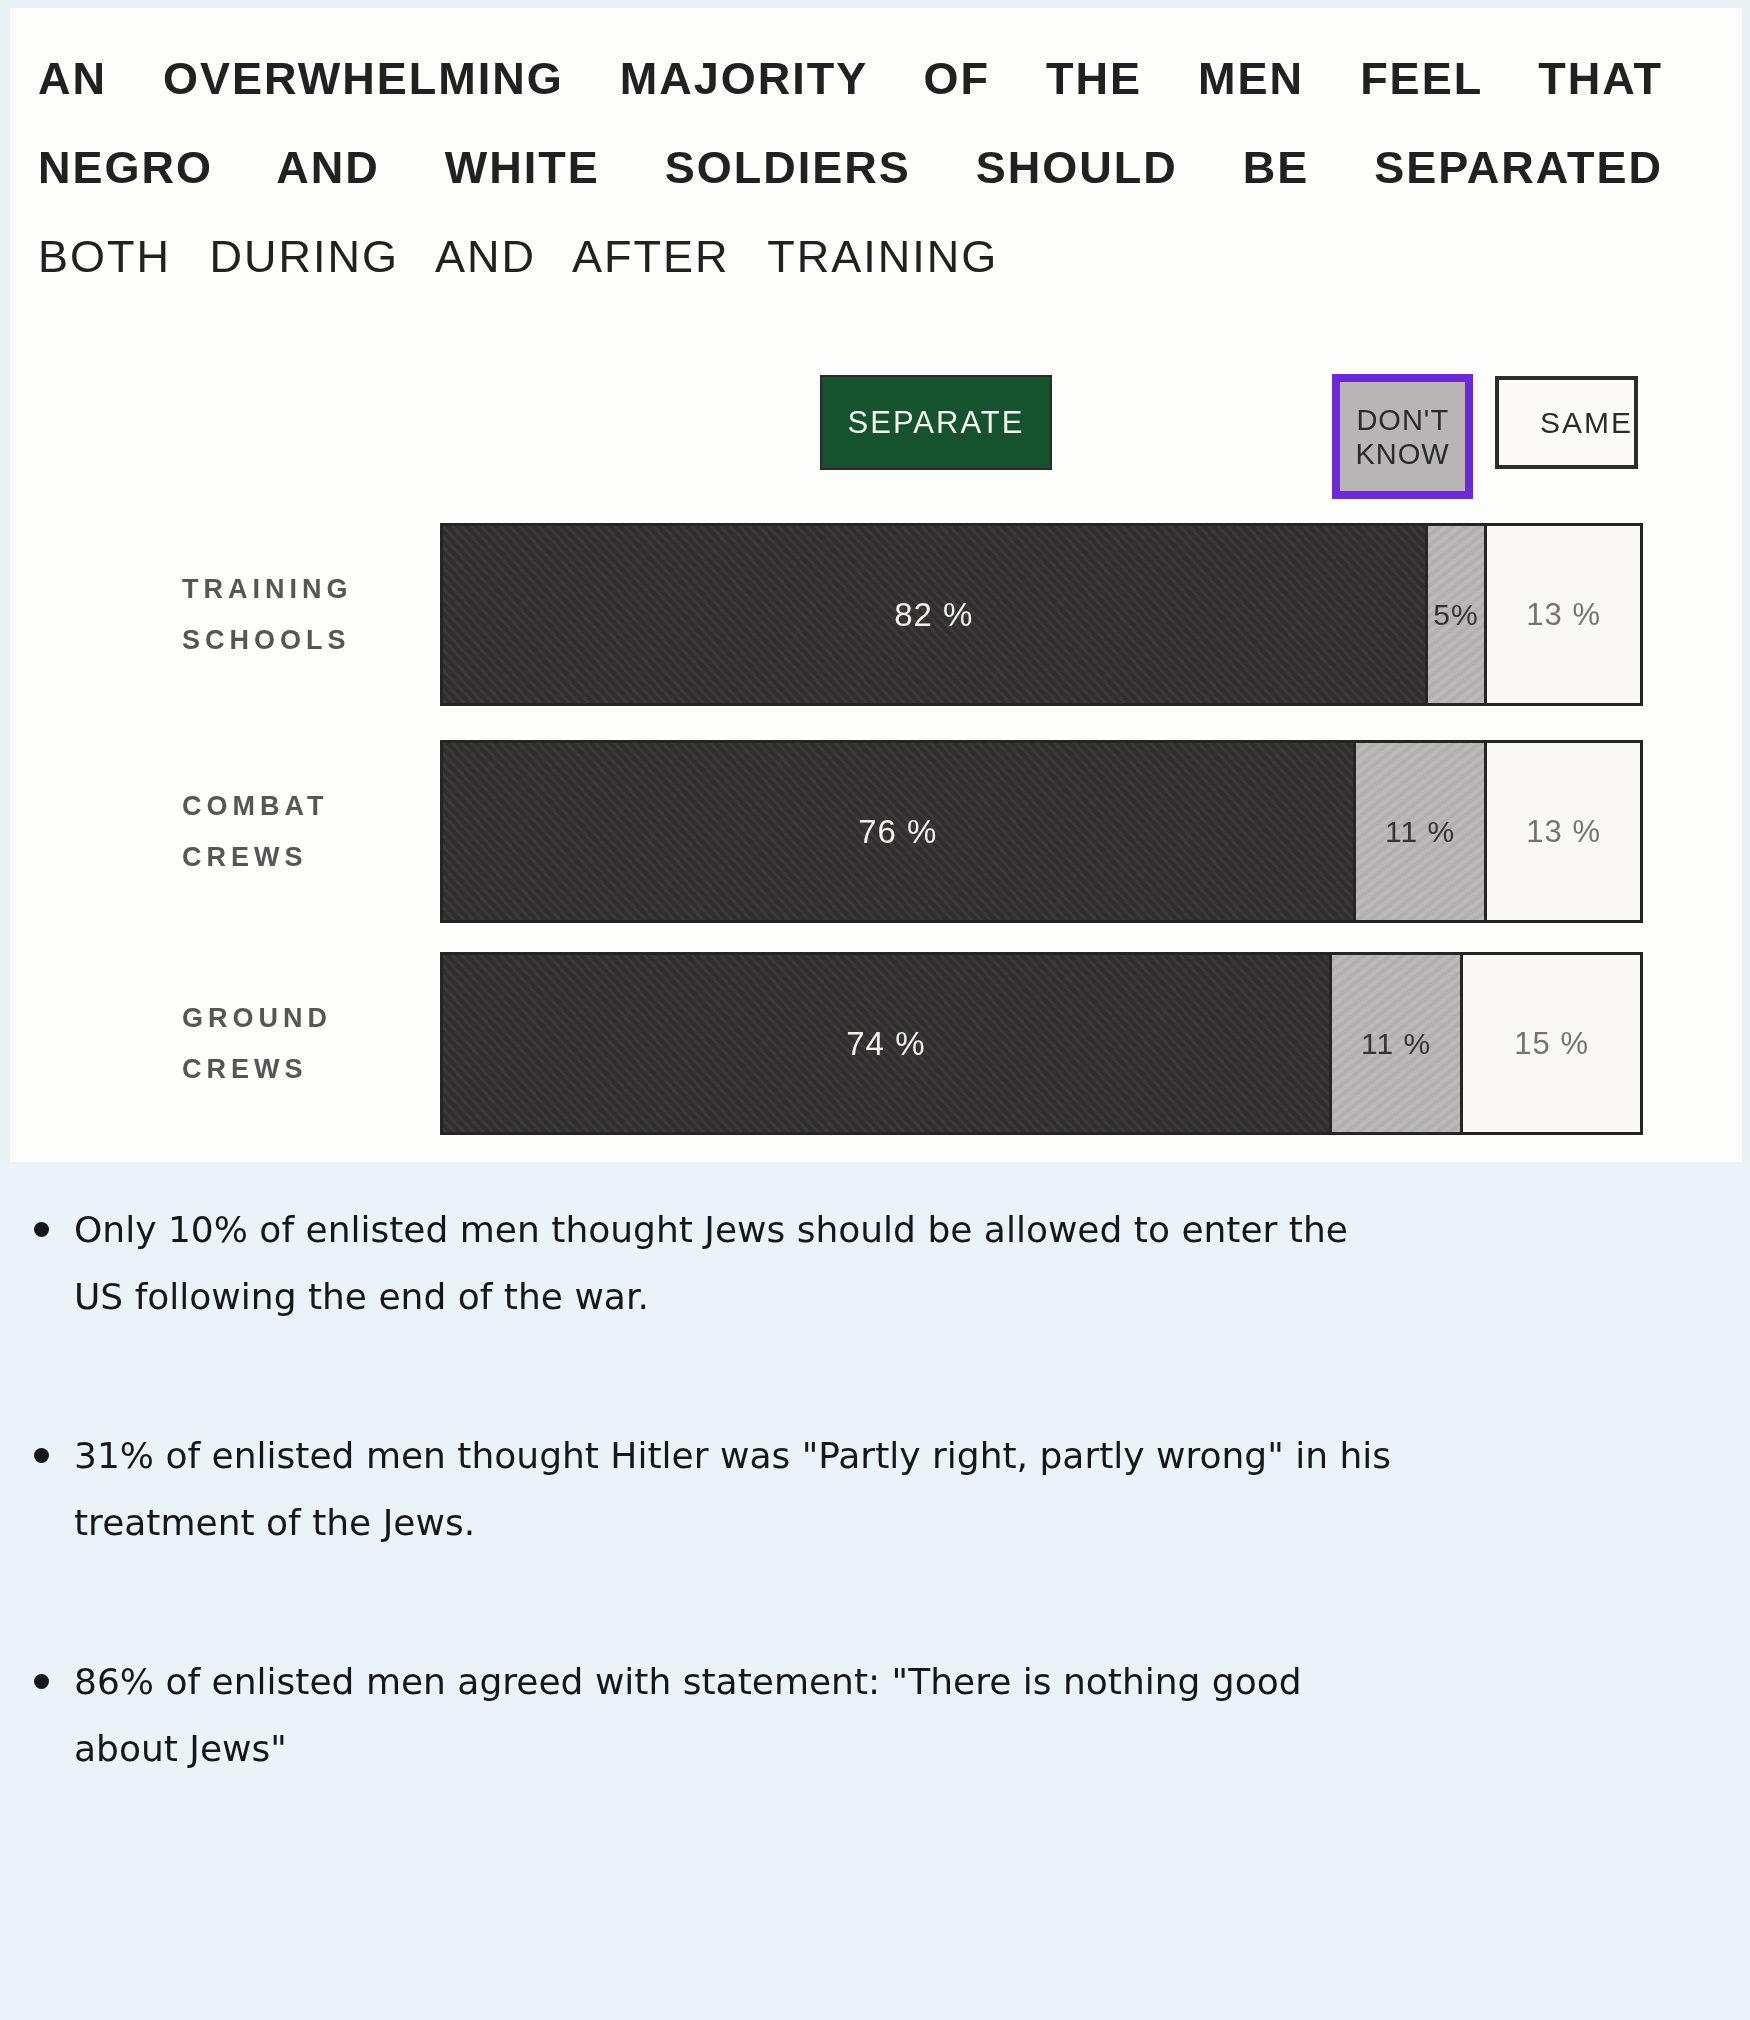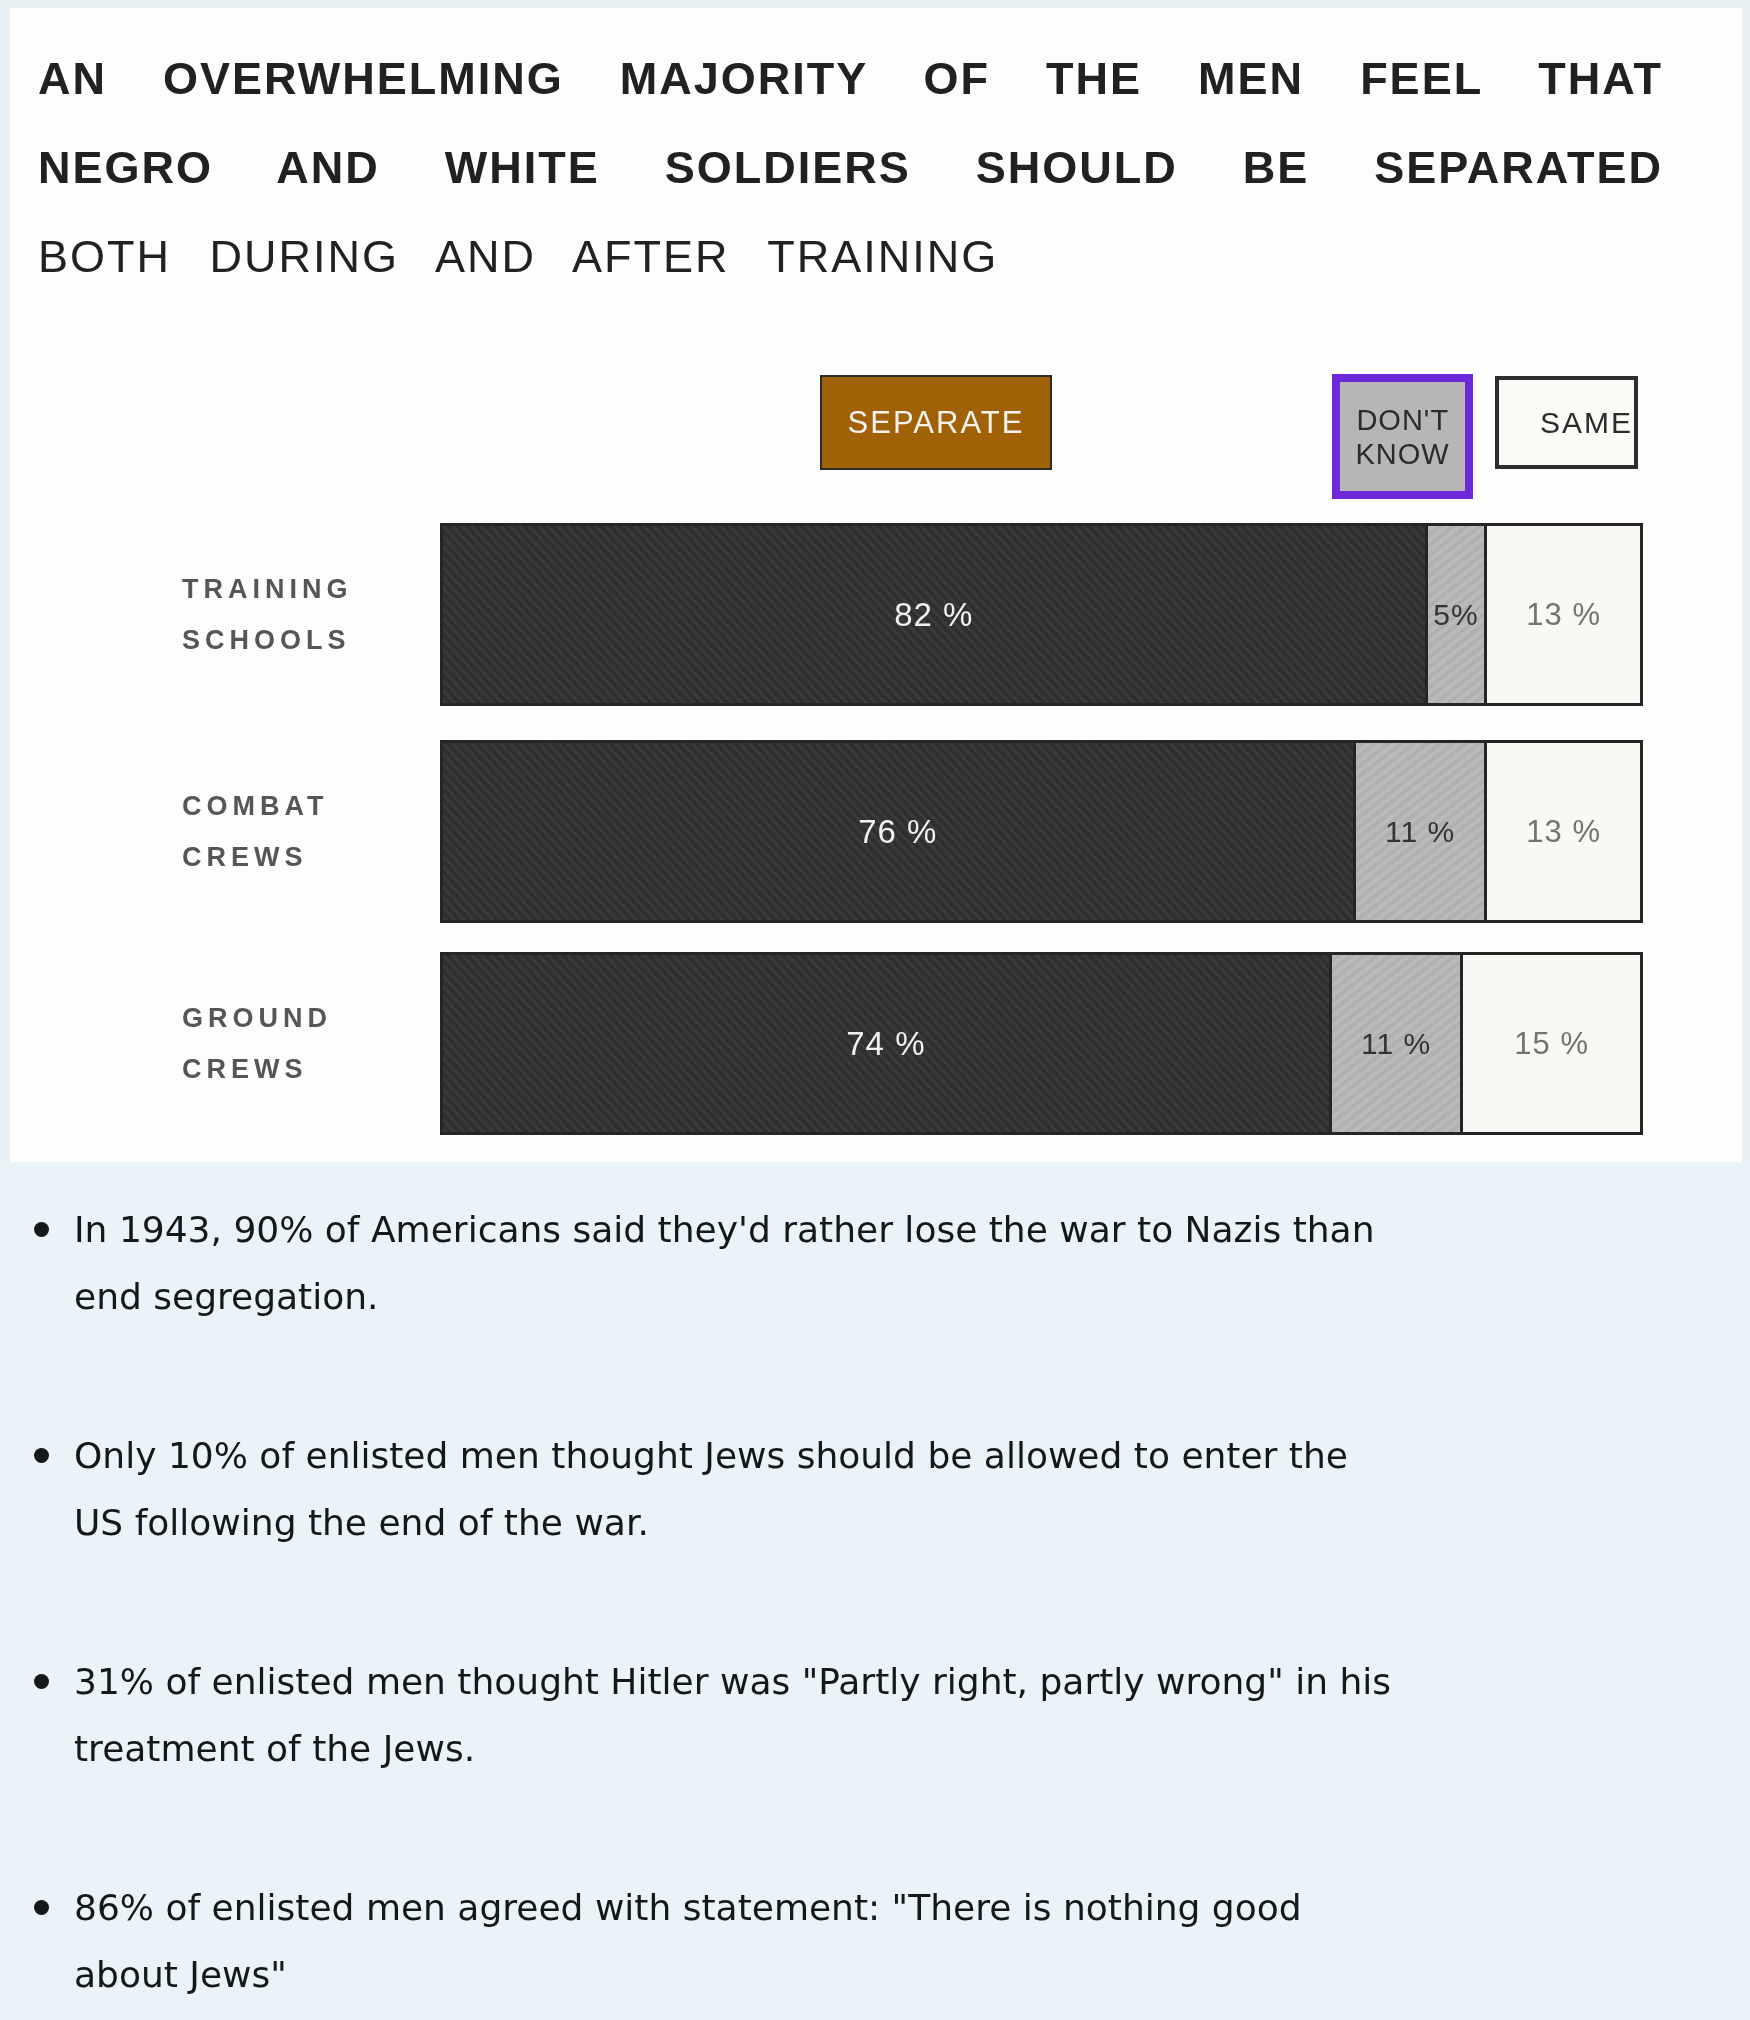--- a/index.html
+++ b/index.html
@@ -113,21 +113,21 @@
 <body>
 
 <div class="chart-card" style="background-color: rgb(253, 253, 252);">
 
   <div class="chart-title">
     <span class="t-line t-just">AN OVERWHELMING MAJORITY OF THE MEN FEEL THAT</span>
     <span class="t-line t-just">NEGRO AND WHITE SOLDIERS SHOULD BE SEPARATED</span>
     <span class="t-line t-last">BOTH DURING AND AFTER TRAINING</span>
   </div>
 
-  <div class="legend-box legend-separate" style="background-color: #a16207;">
+  <div class="legend-box legend-separate" style="background-color: #14532d;">
     <span>SEPARATE</span>
   </div>
   <div class="legend-box legend-dont-know" style="background-color: rgb(183, 181, 182);">
     <span>
       <span class="t-line">DON'T</span>
       <span class="t-line">KNOW</span>
     </span>
   </div>
   <div class="legend-box legend-same" style="background-color: rgb(251, 250, 247); padding-left: 40px;">
     <span>SAME</span>
@@ -183,25 +183,20 @@
       </div>
       <div class="seg seg-same" style="background-color: rgb(249, 248, 245); width: 15%;">
         <span>15 %</span>
       </div>
     </div>
   </div>
 </div>
 
 <div class="notes" style="background-color: rgb(234, 244, 248);">
 
-  <div class="note-item">
-    <span class="bullet-dot"></span>
-    <span class="n-line">In 1943, 90% of Americans said they'd rather lose the war to Nazis than</span>
-    <span class="n-line">end segregation.</span>
-  </div>
 
   <div class="note-item">
     <span class="bullet-dot"></span>
     <span class="n-line">Only 10% of enlisted men thought Jews should be allowed to enter the</span>
     <span class="n-line">US following the end of the war.</span>
   </div>
 
   <div class="note-item">
     <span class="bullet-dot"></span>
     <span class="n-line">31% of enlisted men thought Hitler was "Partly right, partly wrong" in his</span>

